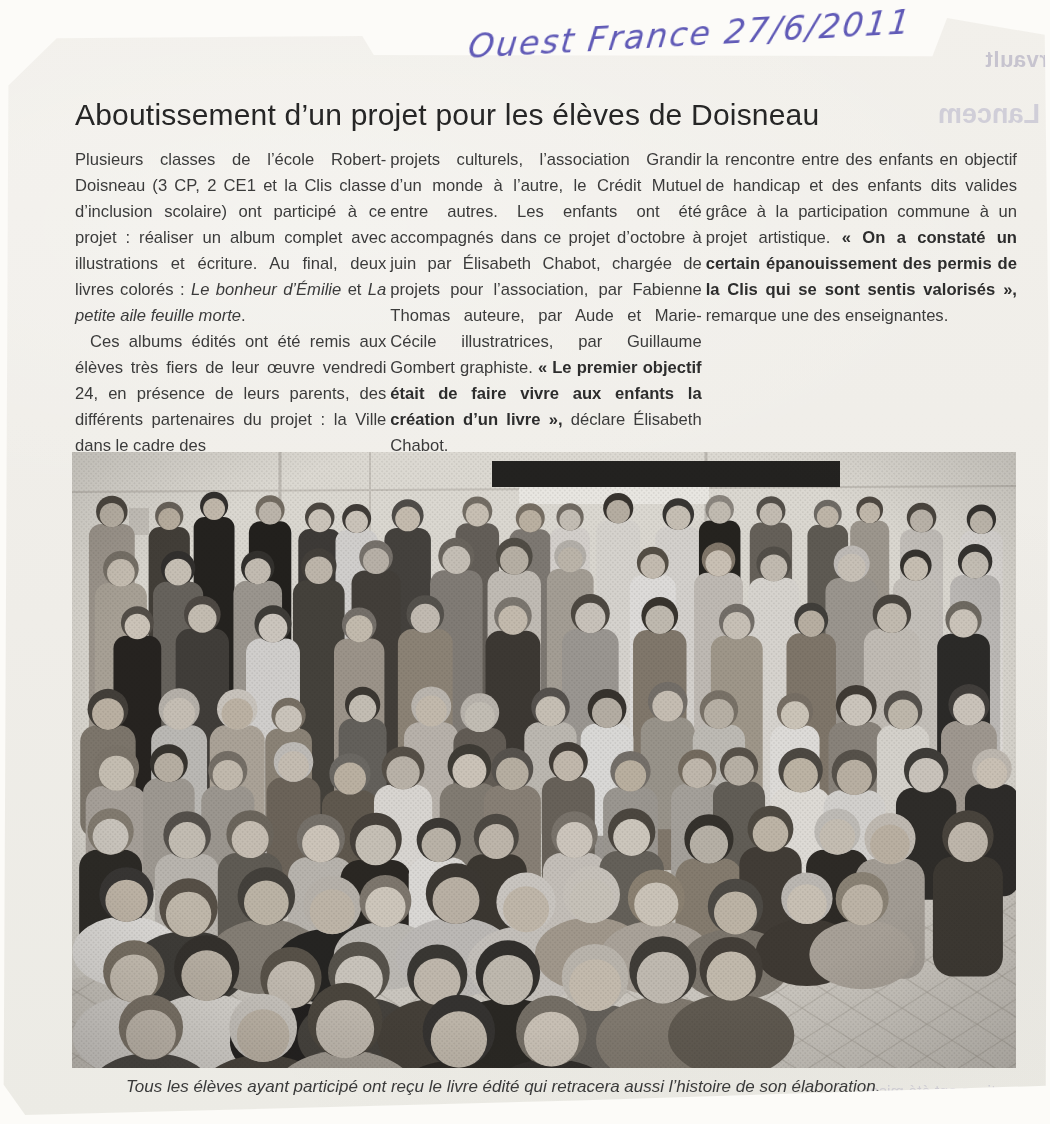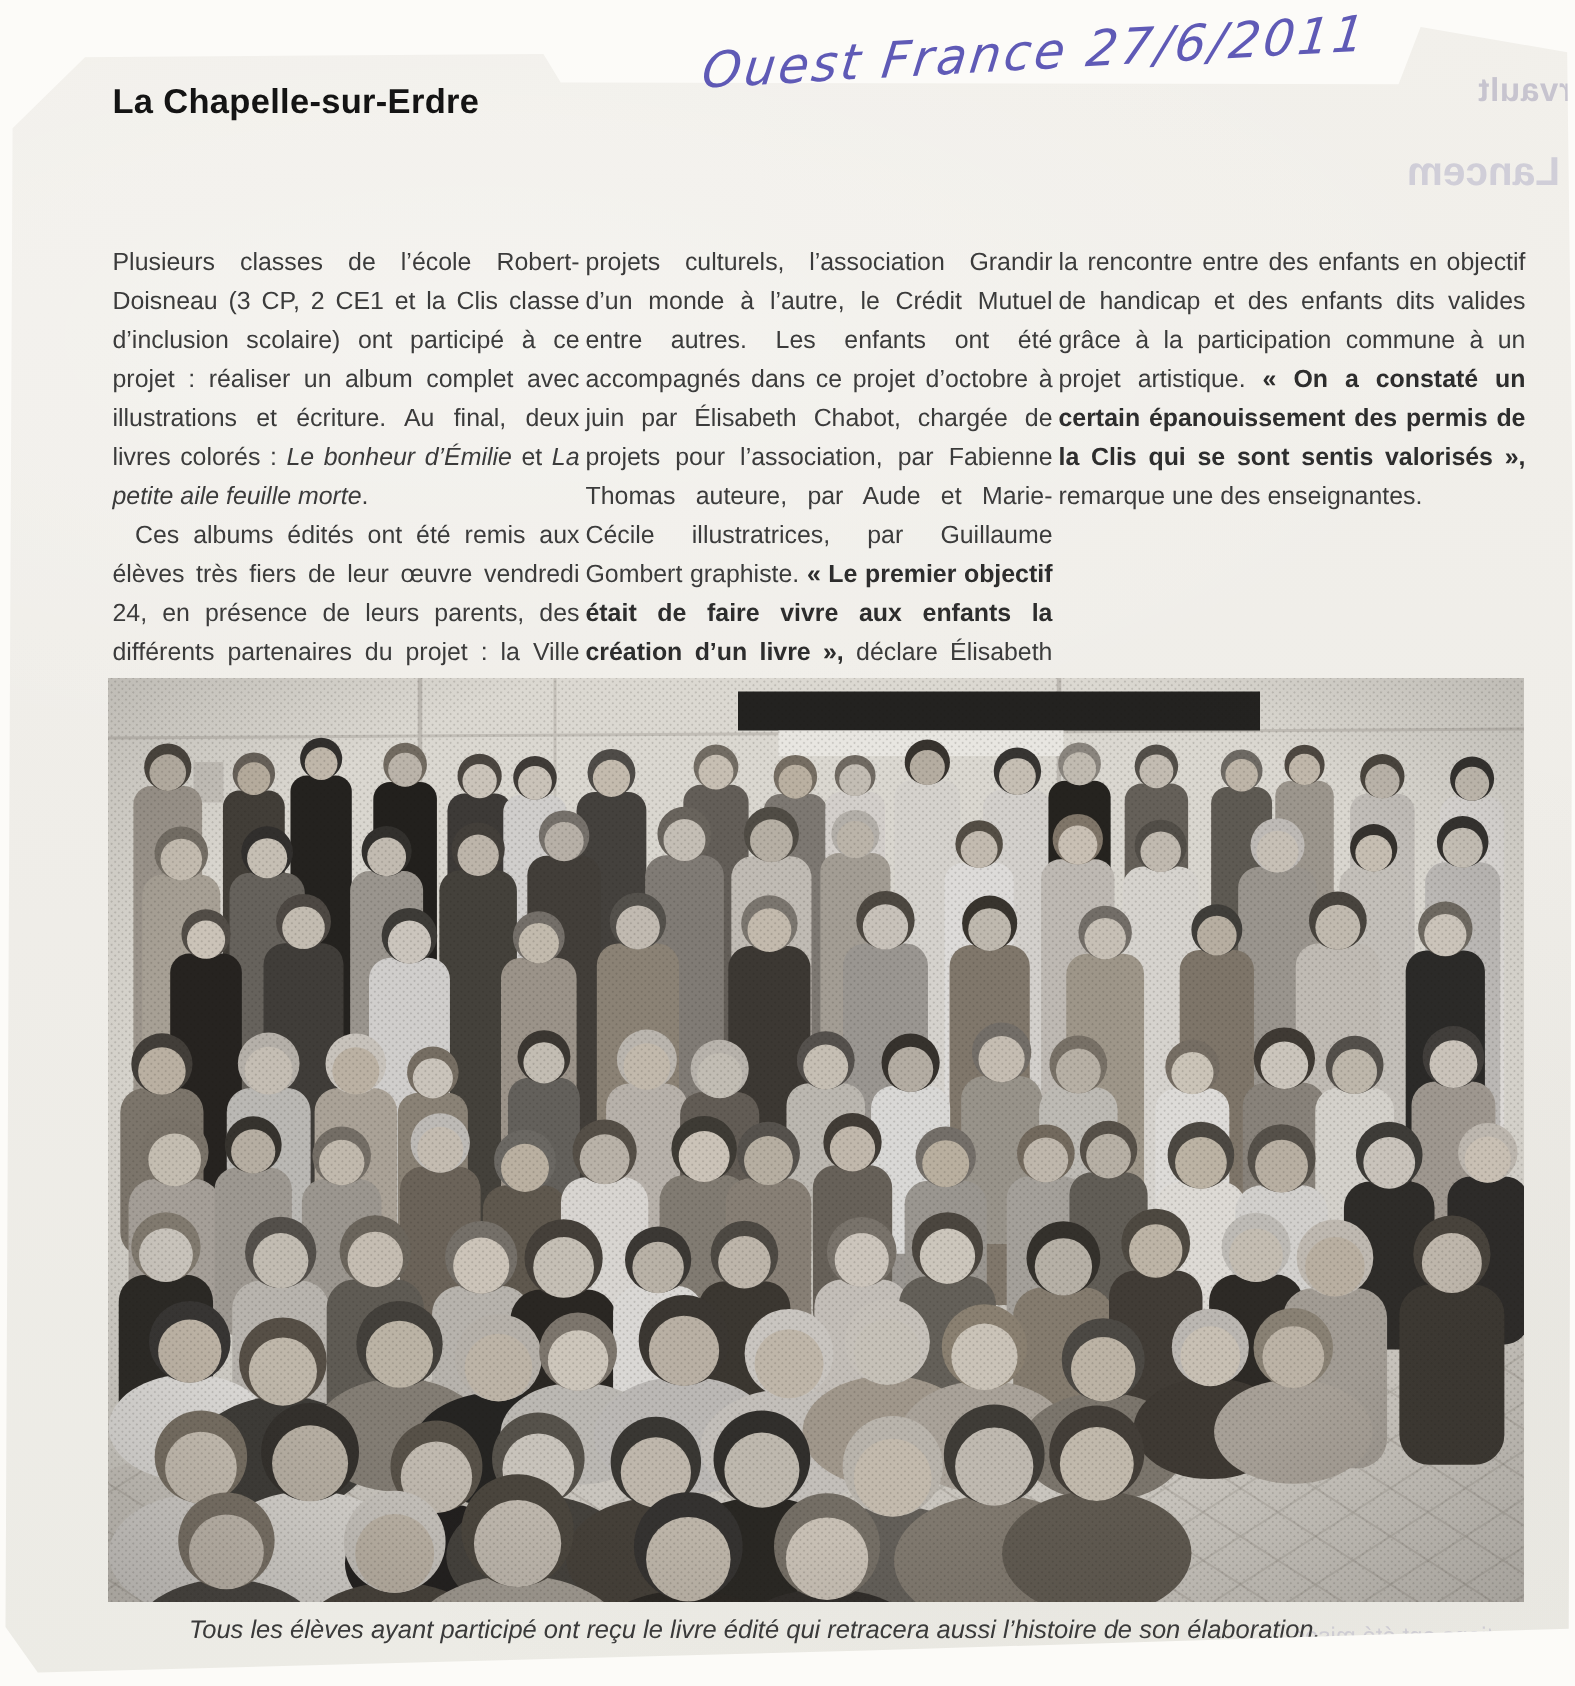--- a/index.html
+++ b/index.html
@@ -30,21 +30,21 @@
   .kicker{
     position:absolute;left:75px;top:54px;z-index:3;
     font-size:23px;font-weight:bold;color:#141414;letter-spacing:.2px;
   }
   .headline{
     position:absolute;left:75px;top:98px;margin:0;z-index:3;
     font-size:30px;font-weight:400;color:#262626;letter-spacing:.2px;
     white-space:nowrap;
   }
   .columns{
-    position:absolute;left:75px;top:162px;width:942px;z-index:3;
+    position:absolute;left:75px;top:147px;width:942px;z-index:3;
     display:flex;gap:4px;
   }
   .col{flex:1;min-width:0;}
   .para{
     margin:0;font-size:16.6px;line-height:26px;color:#3b3b3b;
     text-align:justify;
   }
   .para.indent{text-indent:15px;}
   .para .i{font-style:italic;}
   .para .b{font-weight:bold;color:#2d2d2d;}
@@ -69,21 +69,21 @@
 </style>
 </head>
 <body>
 
 <div class="paper">
 
   <div class="bleed orvault">Orvault</div>
   <div class="bleed lancem">Lancem</div>
   <div class="bleed mises">tions ont été mises</div>
 
-  <div class="kicker">La Chapelle-sur-Erdre</div>
+  <h1 class="headline">Aboutissement d’un projet pour les élèves de Doisneau</h1>
 
   <div class="columns">
     <div class="col">
         <p class="para"><span>Plusieurs classes de l’école Robert-Doisneau (3 CP, 2 CE1 et la Clis classe d’inclusion scolaire) ont participé à ce projet : réaliser un album complet avec illustrations et écriture. Au final, deux livres colorés : </span><span class="i">Le bonheur d’Émilie</span><span> et </span><span class="i">La petite aile feuille morte</span><span>.</span></p>
         <p class="para indent"><span>Ces albums édités ont été remis aux élèves très fiers de leur œuvre vendredi 24, en présence de leurs parents, des différents partenaires du projet : la Ville dans le cadre des</span></p>
       </div>
     <div class="col">
         <p class="para"><span>projets culturels, l’association Grandir d’un monde à l’autre, le Crédit Mutuel entre autres. Les enfants ont été accompagnés dans ce projet d’octobre à juin par Élisabeth Chabot, chargée de projets pour l’association, par Fabienne Thomas auteure, par Aude et Marie-Cécile illustratrices, par Guillaume Gombert graphiste. </span><span class="b">« Le premier objectif était de faire vivre aux enfants la création d’un livre »,</span><span> déclare Élisabeth Chabot.</span></p>
         <p class="para indent"><span>Un autre objectif était de permettre</span></p>
       </div>

